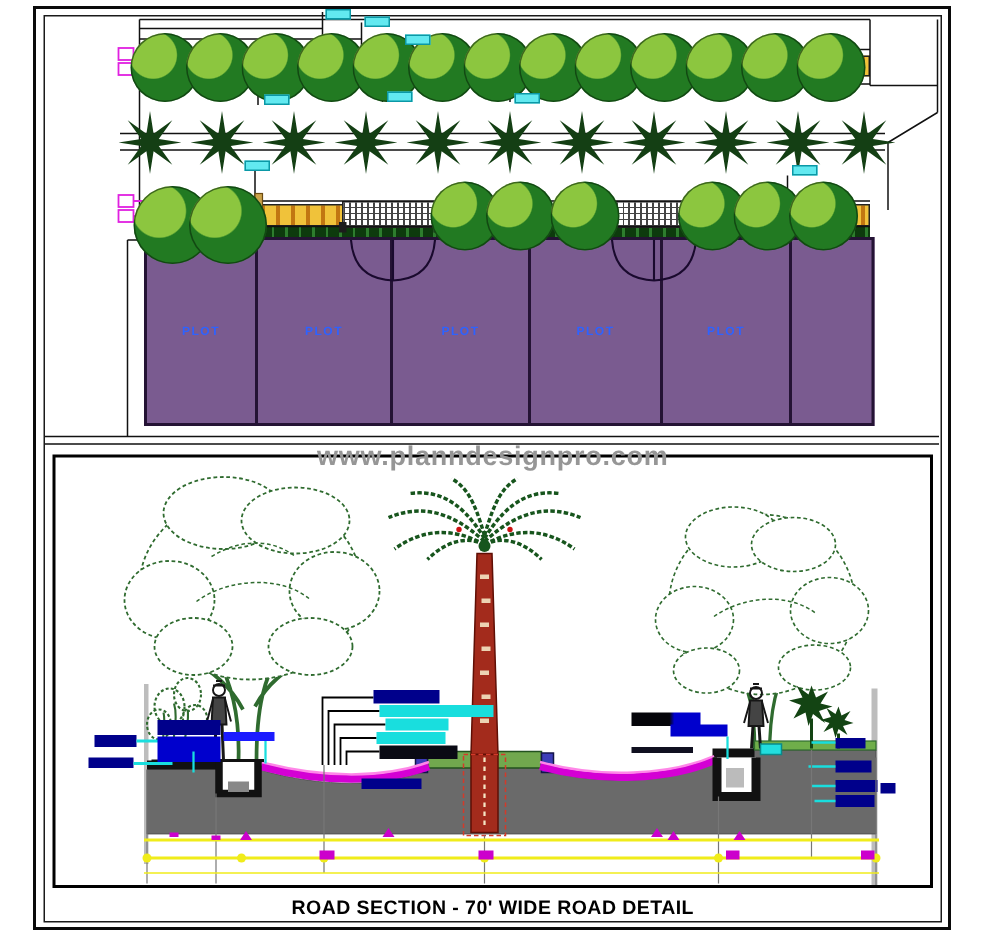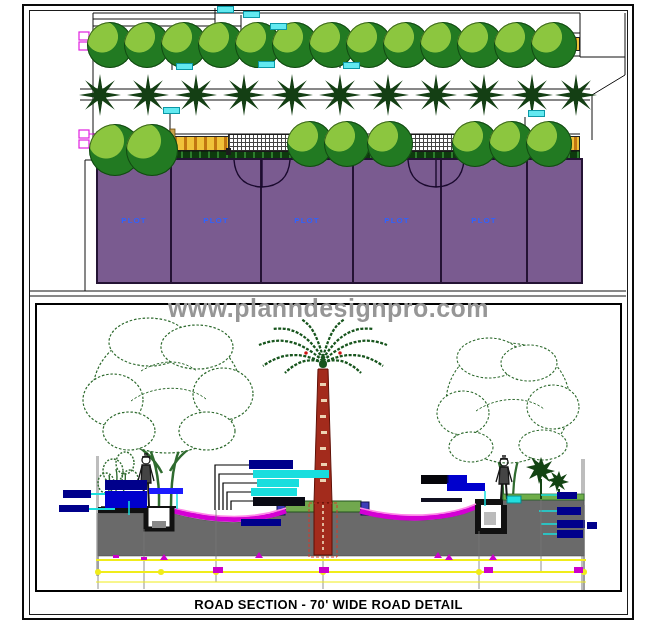--- a/index.html
+++ b/index.html
@@ -29,21 +29,21 @@
          clip-path:polygon(100% 50%,63.9% 55.7%,85.4% 85.4%,55.7% 63.9%,50% 100%,44.3% 63.9%,14.6% 85.4%,36.1% 55.7%,0% 50%,36.1% 44.3%,14.6% 14.6%,44.3% 36.1%,50% 0%,55.7% 36.1%,85.4% 14.6%,63.9% 44.3%);}
   .chip{position:absolute;width:17px;height:7px;background:#62e9f0;border:1px solid #0b98a6;
         box-sizing:border-box;z-index:6;}
   
   .plots{position:absolute;left:96px;top:158px;width:487px;height:126px;background:#7a5b90;
          border:2px solid #241334;box-sizing:border-box;display:flex;z-index:1;}
   .plot{border-right:2px solid #241334;box-sizing:border-box;position:relative;height:100%;}
   .plot:last-child{border-right:none;}
   .plot span{position:absolute;top:56px;left:0;width:100%;text-align:center;color:#2e62ff;
              font-weight:bold;font-size:8px;letter-spacing:1px;}
-  .watermark{position:absolute;top:294px;left:50%;transform:translateX(-50%);font-size:25px;
+  .watermark{position:absolute;top:294px;left:50%;transform:translateX(-50%);font-size:18px;
              font-weight:bold;color:#969696;letter-spacing:.5px;white-space:nowrap;z-index:30;}
   .section-panel{position:absolute;left:35px;top:303px;width:587px;height:289px;border:2px solid #000;
                  box-sizing:border-box;background:#fff;z-index:5;}
   .section-svg{position:absolute;left:0;top:0;width:583px;height:285px;}
   .title-band{position:absolute;left:30px;top:597px;width:597px;text-align:center;font-weight:bold;
               font-size:13px;color:#000;letter-spacing:.3px;z-index:6;}
 </style>
 </head>
 <body>
 

